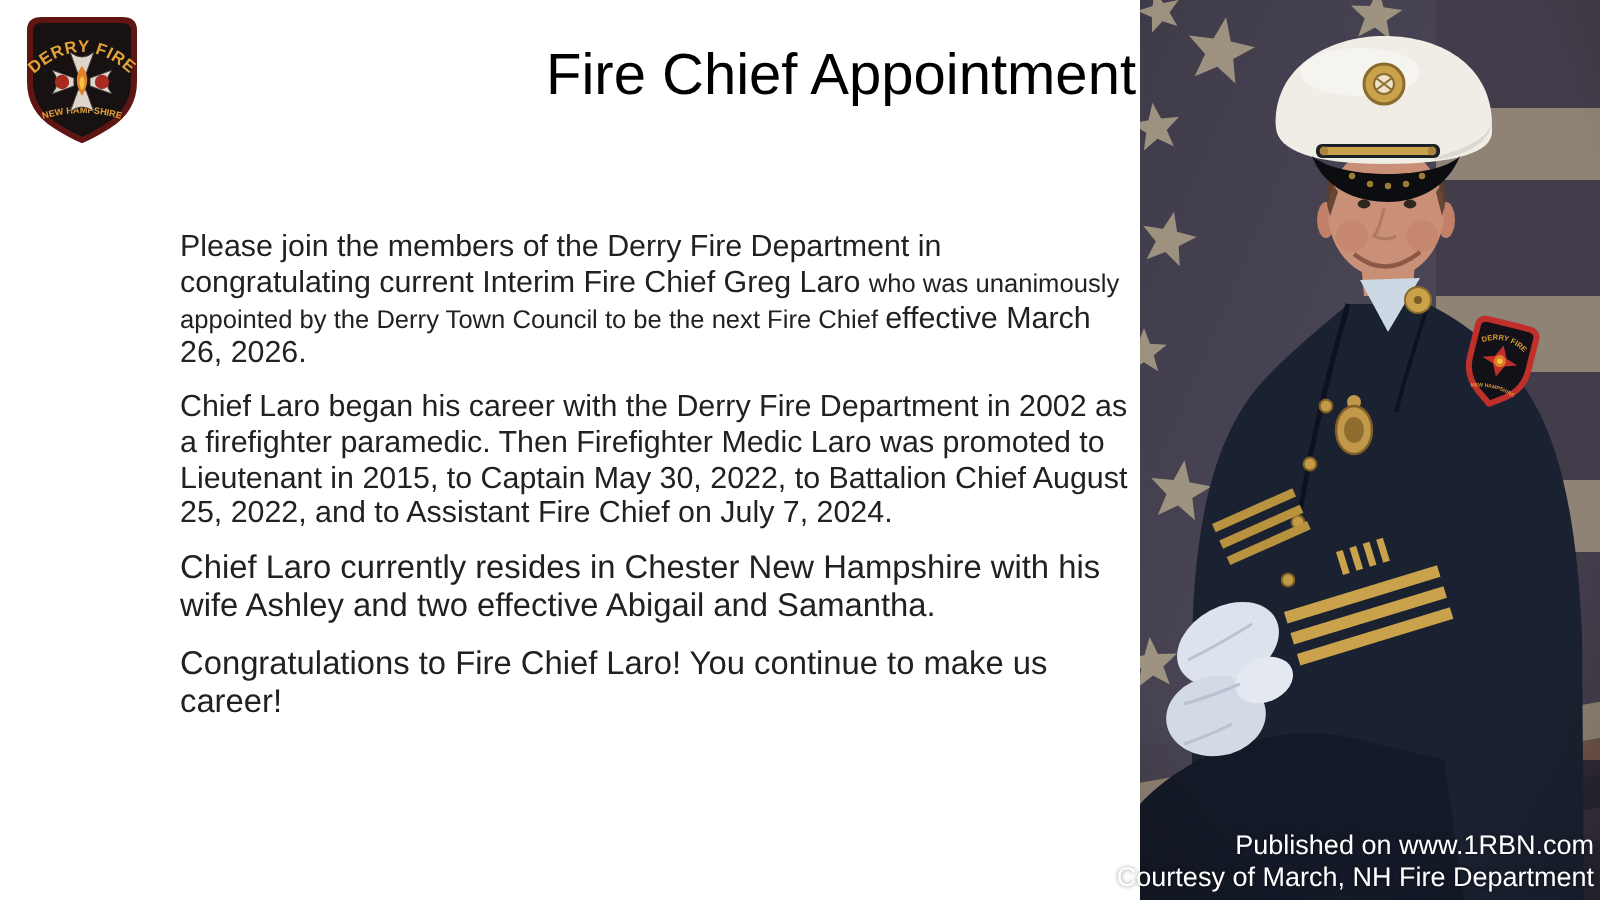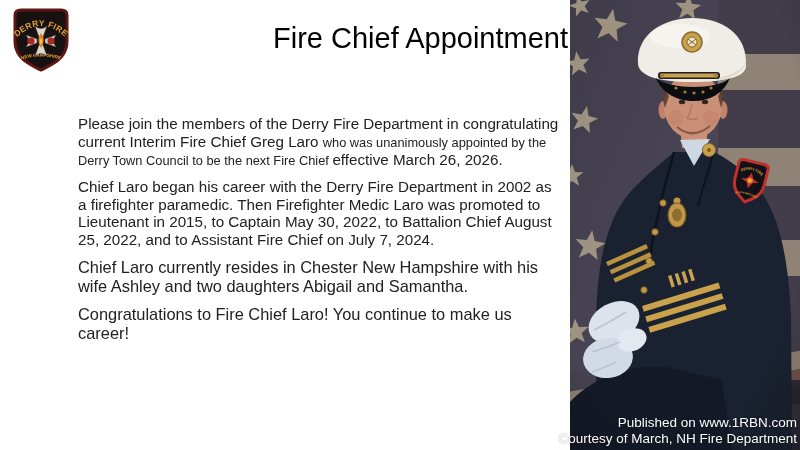--- a/index.html
+++ b/index.html
@@ -12,21 +12,21 @@
 
   
   .logo { position:absolute; left:10px; top:8px; width:62px; height:64px; }
   .title {
     position:absolute; left:0; top:22px; width:568px; margin:0;
     text-align:right; font-size:29px; font-weight:400; color:#000000;
   }
 
   
   .content { position:absolute; left:74px; top:115px; width:490px; color:#212121; }
-  .para { margin:0 0 9px 4px; font-size:15.2px; line-height:1.17; }
+  .para { margin:0 0 9px 16px; font-size:15.2px; line-height:1.17; }
   .seg-large  { font-size:15.2px; }
   .seg-small  { font-size:12.8px; }
   .seg-xlarge { font-size:16.4px; }
 
   
   .photo { position:absolute; left:570px; top:0; width:230px; height:450px; }
   .photo svg { display:block; width:230px; height:450px; }
   .caption {
     position:absolute; right:3px; bottom:4px; text-align:right;
     color:#ffffff; font-size:13.5px; line-height:15.5px;
@@ -71,21 +71,21 @@
       <path d="M0,-8 C4,-3 3,2 0,7 C-3,2 -4,-3 0,-8 Z" fill="#e0812b"></path>
       <path d="M0,-3 C2,-1 1.5,2 0,4 C-1.5,2 -2,-1 0,-3 Z" fill="#f4c244"></path>
     </g>
   </svg>
 
   <h1 class="title">Fire Chief Appointment</h1>
 
   <div class="content">
       <div class="para"><span class="seg-large">Please join the members of the Derry Fire Department in congratulating current Interim Fire Chief Greg Laro </span><span class="seg-small">who was unanimously appointed by the Derry Town Council to be the next Fire Chief </span><span class="seg-large">effective March 26, 2026.</span></div>
       <div class="para"><span class="seg-large">Chief Laro began his career with the Derry Fire Department in 2002 as a firefighter paramedic. Then Firefighter Medic Laro was promoted to Lieutenant in 2015, to Captain May 30, 2022, to Battalion Chief August 25, 2022, and to Assistant Fire Chief on July 7, 2024.</span></div>
-      <div class="para"><span class="seg-xlarge">Chief Laro currently resides in Chester New Hampshire with his wife Ashley and two daughters Abigail and Samantha.</span></div>
+      <div class="para"><span class="seg-xlarge">Chief Laro currently resides in Chester New Hampshire with his wife Ashley and two effective Abigail and Samantha.</span></div>
       <div class="para"><span class="seg-xlarge">Congratulations to Fire Chief Laro! You continue to make us career!</span></div>
     </div>
 
   <div class="photo">
     <svg viewBox="0 0 230 450" preserveAspectRatio="xMinYMin slice" aria-hidden="true">
       <defs>
         <polygon id="star" points="0,-16 4,-5.5 15.2,-4.9 6.5,2.1 9.4,12.9 0,6.8 -9.4,12.9 -6.5,2.1 -15.2,-4.9 -4,-5.5"></polygon>
         <linearGradient id="cantonG" x1="0" y1="0" x2="1" y2="1">
           <stop offset="0" stop-color="#3f3b49"></stop>
             <stop offset="1" stop-color="#514b5d"></stop>

